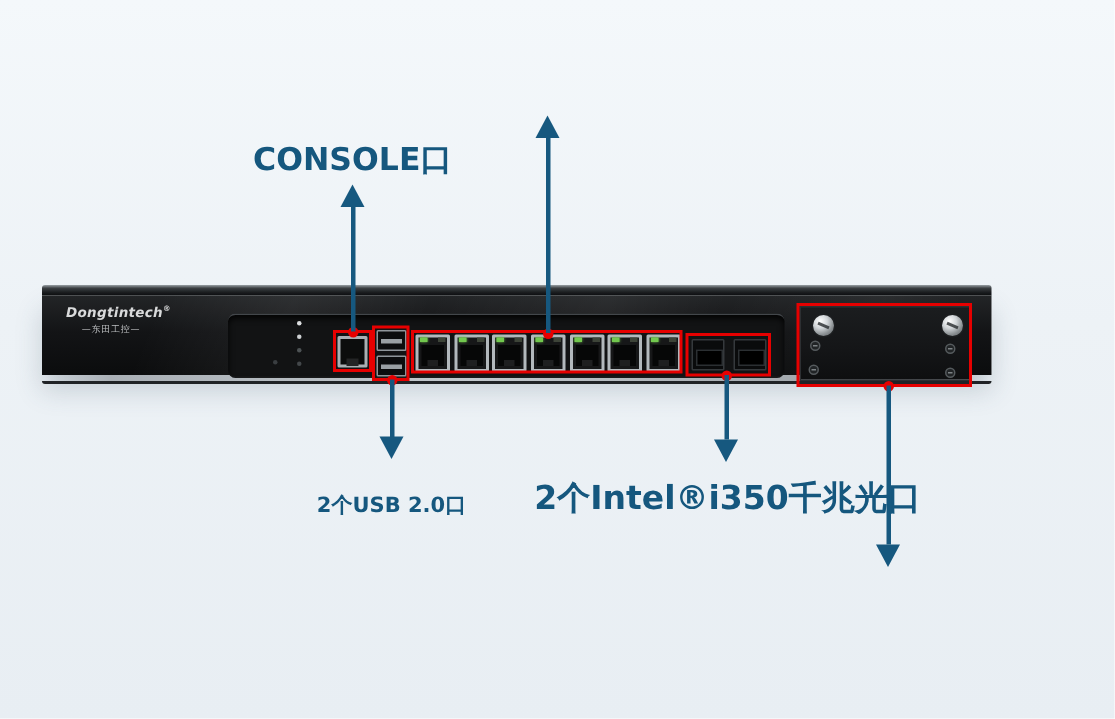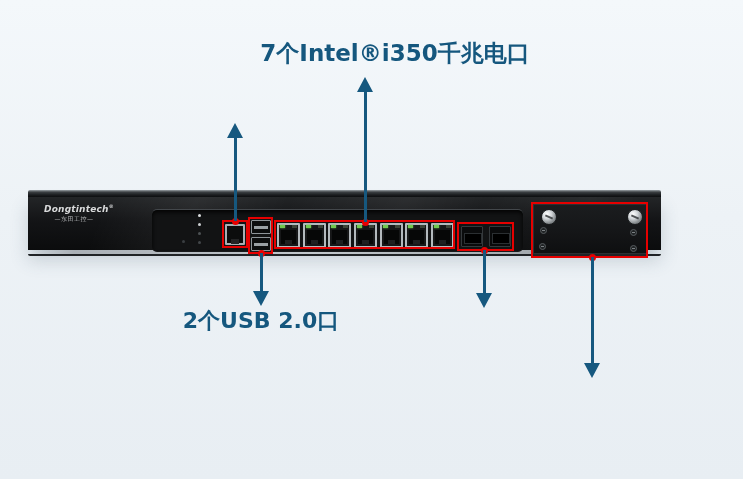--- a/index.html
+++ b/index.html
@@ -198,32 +198,33 @@
 
   <div class="hl" style="left:222px;top:220px;width:26px;height:28px;"></div>
   <div class="hl" style="left:248px;top:217px;width:25px;height:37px;"></div>
   <div class="hl" style="left:274px;top:220px;width:181px;height:29px;"></div>
   <div class="hl" style="left:457px;top:222px;width:57px;height:29px;"></div>
   <div class="hl" style="left:531px;top:202px;width:117px;height:56px;"></div>
 
   <span class="dot" style="left:361.5px;top:218.5px;"></span>
   <div class="cline" style="left:363.5px;top:91px;height:131px;"></div>
   <div class="arrow-up" style="left:357px;top:77px;"></div>
-  <div class="callout-label" style="left:395px;top:38px;font-size:23px;">7个Intel®i350千兆电口</div>
 
   <span class="dot" style="left:231.5px;top:217.5px;"></span>
   <div class="cline" style="left:233.5px;top:137px;height:84px;"></div>
   <div class="arrow-up" style="left:227px;top:123px;"></div>
+  <div class="callout-label" style="left:235px;top:92px;font-size:21px;">CONSOLE口</div>
 
   <span class="dot" style="left:257.5px;top:249.5px;"></span>
   <div class="cline" style="left:259.5px;top:253px;height:39px;"></div>
   <div class="arrow-down" style="left:253px;top:291px;"></div>
-  <div class="callout-label" style="left:261px;top:306px;font-size:22px;">2个USB 2.0口</div>
+  <div class="callout-label" style="left:261px;top:328px;font-size:14px;">2个USB 2.0口</div>
 
   <span class="dot" style="left:480.5px;top:246.5px;"></span>
   <div class="cline" style="left:482.5px;top:250px;height:43px;"></div>
   <div class="arrow-down" style="left:476px;top:293px;"></div>
+  <div class="callout-label" style="left:485px;top:317px;font-size:22px;">2个Intel®i350千兆光口</div>
 
   <span class="dot" style="left:588.5px;top:253.5px;"></span>
   <div class="cline" style="left:590.5px;top:257px;height:106px;"></div>
   <div class="arrow-down" style="left:584px;top:363px;"></div>
 
 </div>
 
 </body></html>

